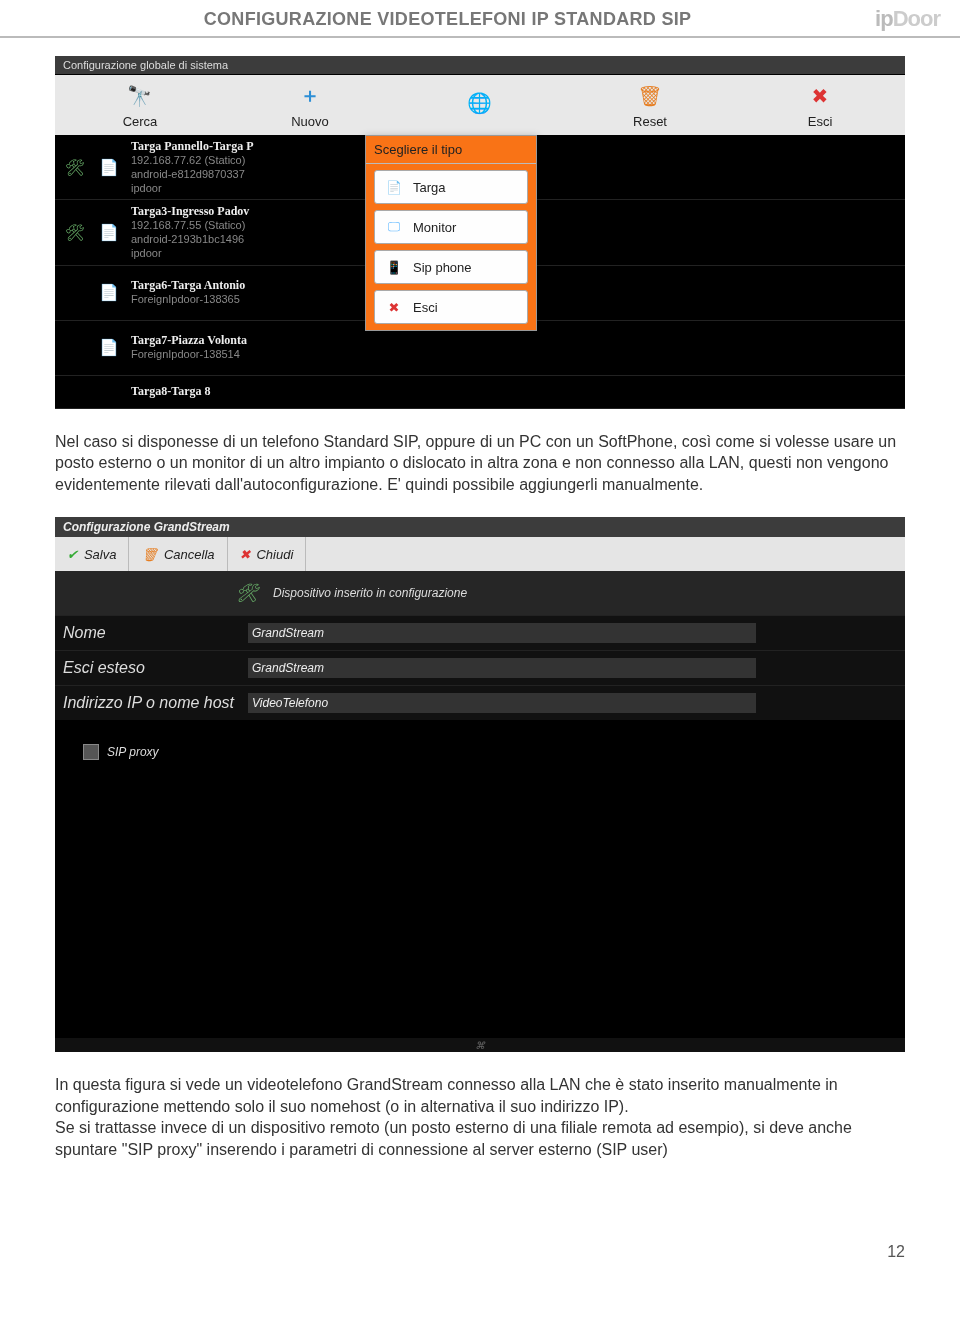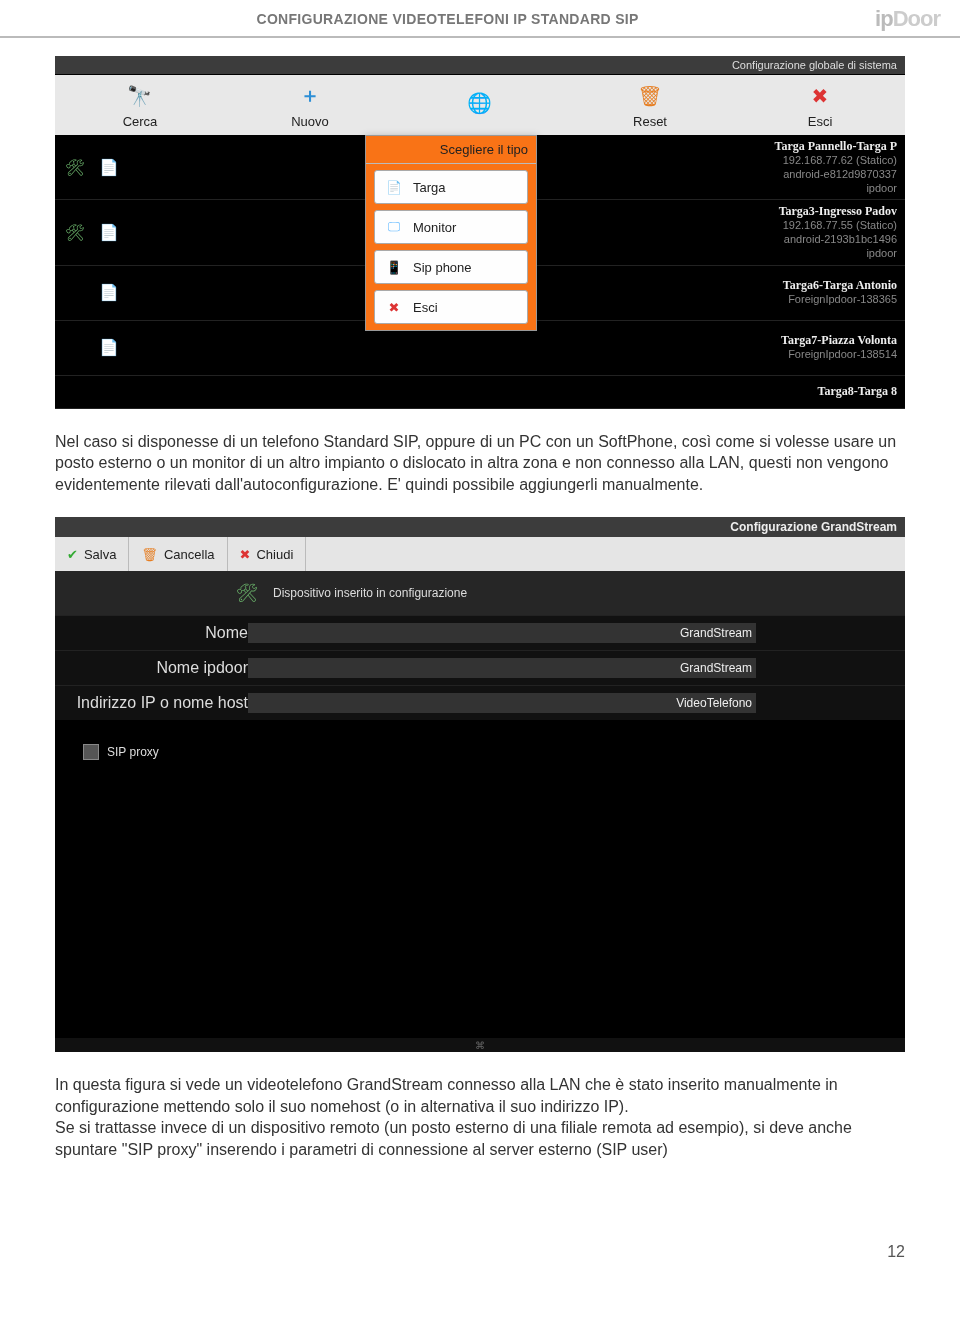--- a/index.html
+++ b/index.html
@@ -15,37 +15,36 @@
     align-items: center;
     justify-content: space-between;
     padding: 6px 20px 4px 20px;
     border-bottom: 2px solid #bbb;
   }
   .header-title {
     flex: 1;
     text-align: center;
     font-weight: bold;
     color: #777;
-    font-size: 14px;
+    font-size: 18px;
     letter-spacing: 0.3px;
   }
   .brand {
     font-weight: 900;
     font-size: 22px;
     color: #ccc;
     font-family: Arial, sans-serif;
     letter-spacing: -1px;
   }
   .brand .dark { color: #bbb; }
   .content {
     padding: 18px 55px 40px 55px;
   }
   .fig {
     margin-bottom: 8px;
-    text-align: right;
   }
   
   .scr1 {
     width: 100%;
     background: #000;
     font-size: 12px;
   }
   .scr1-title {
     background: #3c3c3c;
     color: #ddd;
@@ -138,20 +137,21 @@
     color: #333;
     line-height: 1.35;
     margin: 22px 0;
   }
 
   
   .scr2 {
     width: 100%;
     background: #bef264;
     font-size: 12px;
+    font-style: italic;
   }
   .scr2-title {
     background: #3c3c3c;
     color: #eee;
     padding: 3px 8px;
     font-size: 12px;
     font-weight: bold;
   }
   .toolbar2 {
     display: flex;
@@ -363,21 +363,21 @@
     <div class="cfgbar">
       <div class="wr" style="color:#6a6;">🛠</div>
       <span>Dispositivo inserito in configurazione</span>
     </div>
 
     <div class="formrow">
       <div class="lbl">Nome</div>
       <div class="val">GrandStream</div>
     </div>
     <div class="formrow">
-      <div class="lbl">Nome ipdoor</div>
+      <div class="lbl">Esci esteso</div>
       <div class="val">GrandStream</div>
     </div>
     <div class="formrow">
       <div class="lbl">Indirizzo IP o nome host</div>
       <div class="val">VideoTelefono</div>
     </div>
 
     <div class="chkrow">
       <div class="chkbox"></div>
       <span>SIP proxy</span>

